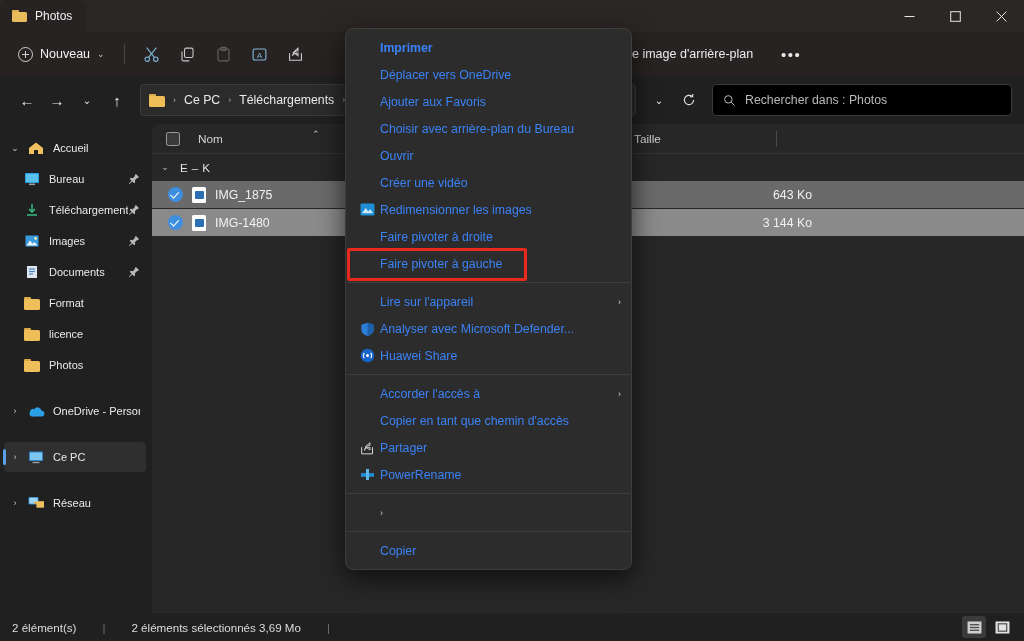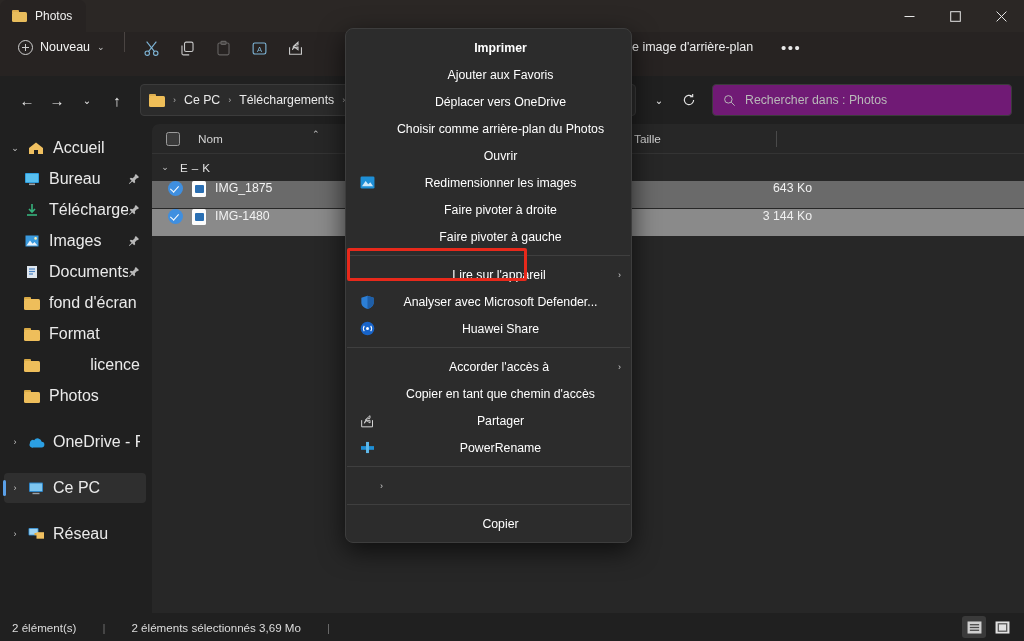--- a/index.html
+++ b/index.html
@@ -40,21 +40,21 @@
   .win-controls { position: absolute; right: 0; top: 0; display: flex; height: 32px; }
   .win-btn {
     width: 46px; height: 32px; display: flex; align-items: center; justify-content: center;
     color: #e6e6e6;
   }
 
   
   .cmdbar {
     position: absolute; top: 32px; left: 0; width: 1024px; height: 44px;
     background: #272322;
-    display: flex; align-items: flex-start; padding: 0 10px;
+    display: flex; align-items: center; padding: 0 10px;
   }
   .new-btn {
     display: flex; align-items: center; gap: 7px;
     height: 30px; padding: 0 10px 0 8px; border-radius: 4px;
     font-size: 12.5px; color: #f2f2f2;
   }
   .plus-circle {
     width: 15px; height: 15px; border: 1.3px solid #cfcfcf; border-radius: 50%;
     position: relative; flex: 0 0 auto;
   }
@@ -103,21 +103,21 @@
     background:#dcae50; border-radius:1px 1px 0 0;
   }
   .crumb-folder::after {
     content:""; position:absolute; left:0; top:2.5px; width:16px; height:10.5px;
     background:#efbe58; border-radius:1.5px;
   }
   .crumb { font-size: 12.3px; color: #eaeaea; padding: 2px 5px; border-radius:3px; white-space: nowrap;}
   .crumb-sep { color: #b0b0b0; font-size: 9px; padding: 0 1px; }
   .addr-right { display: flex; align-items: center; gap: 0px; }
   .searchbox {
-    width: 300px; height: 32px; background: #701a75; border: 1px solid #3b3b3b;
+    width: 300px; height: 32px; background: #000000; border: 1px solid #3b3b3b;
     border-radius: 4px; display: flex; align-items: center; padding: 0 10px; gap: 9px;
     margin-left: 8px;
   }
   .searchbox .ph { font-size: 12.3px; color: #b9b9b9; }
 
   
   .sidebar {
     position: absolute; top: 124px; left: 0; width: 152px; height: 489px;
     background: #202020; overflow: hidden; padding-top: 8px;
   }
@@ -127,21 +127,21 @@
   }
   .nav-row.selected { background: #2f2f2f; }
   .nav-row.selected::before {
     content:""; position:absolute; left:-1px; top:7px; width:3px; height:16px;
     background:#5aa0e8; border-radius:2px;
   }
   .nav-chev {
     width: 22px; text-align: center; font-size: 9px; color: #c6c6c6; flex: 0 0 auto;
   }
   .nav-ico { width: 20px; display:flex; align-items:center; justify-content:center; flex:0 0 auto; margin-right: 7px;}
-  .nav-label { font-size: 16px; color: #eaeaea; white-space: nowrap; overflow: hidden; flex: 1 1 auto; }
+  .nav-label { font-size: 11px; color: #eaeaea; white-space: nowrap; overflow: hidden; flex: 1 1 auto; }
   .pin { color: #b9b9b9; font-size: 11px; flex: 0 0 auto; transform: rotate(45deg); }
 
   .ico-folder { width:16px; height:13px; position:relative; }
   .ico-folder::before { content:""; position:absolute; left:0; top:0; width:7px; height:3px; background:#d8a945; border-radius:1px 1px 0 0; }
   .ico-folder::after  { content:""; position:absolute; left:0; top:2.5px; width:16px; height:10.5px; background:#eebe5b; border-radius:1.5px; }
 
   
   .filepane {
     position: absolute; top: 124px; left: 152px; width: 872px; height: 489px;
     background: #272727; border-radius: 7px 0 0 0;
@@ -163,21 +163,21 @@
   }
   .sort-caret { position: absolute; font-size: 9px; color: #c9c9c9; }
 
   .group-hdr {
     display: flex; align-items: center; height: 26px; padding-left: 4px; gap: 6px;
   }
   .group-hdr .gc { font-size: 9px; color: #c4c4c4; width: 18px; text-align:center; }
   .group-hdr .gl { font-size: 11.6px; color: #e2e2e2; letter-spacing: .4px; }
 
   .frow {
-    display: flex; align-items: flex-start; height: 27px; margin: 1px 0;
+    display: flex; align-items: center; height: 27px; margin: 1px 0;
     position: relative;
   }
   .frow.sel { background: #6a6a6a; }
   .frow.sel.alt { background: #8a8a8a; }
   .f-check {
     width: 15px; height: 15px; border-radius: 50%; background: #3f8fe0;
     margin: 0 9px 0 16px; flex: 0 0 auto; position: relative;
   }
   .f-check::after {
     content: ""; position: absolute; left: 4px; top: 3.2px;
@@ -215,21 +215,21 @@
     position: absolute; left: 345px; top: 28px; width: 287px;
     background: #2c2c2c; border: 1px solid #3d3d3d; border-radius: 8px;
     padding: 5px 0 5px 0; box-shadow: 0 8px 26px rgba(0,0,0,.65);
     z-index: 50;
   }
   .mi {
     display: flex; align-items: center; height: 27px; padding: 0 10px 0 8px;
     position: relative;
   }
   .mi-ico { width: 26px; flex: 0 0 auto; display:flex; align-items:center; justify-content:center; }
-  .mi-label { font-size: 12.3px; color: #ffffff; flex: 1 1 auto; white-space: nowrap; text-align: center; }
+  .mi-label { font-size: 12.3px; color: #3b82f6; flex: 1 1 auto; white-space: nowrap; }
   .mi-label.bold { font-weight: bold; }
   .mi-arrow { font-size: 9px; color: #cfcfcf; flex: 0 0 auto; }
   .mi-divider { height: 1px; background: #3f3f3f; margin: 5px 1px; }
   .highlight-box {
     position: absolute; left: 2px; top: 168px; width: 179px; height: 32px;
     border: 3px solid #e8291b; border-radius: 2px; pointer-events: none; z-index: 60;
   }
 
   
   svg { display: block; }
@@ -429,30 +429,23 @@
           <svg width="12" height="12" viewBox="0 0 14 14" style="transform:rotate(0deg)">
             <path d="M9.2 1.2 12.8 4.8l-1.4 1.4-.8-.3-2.6 2.6.4 2.3L7.2 12 5 9.8 1.6 12.9 1 12.3l3.2-3.3L2 6.8l1.2-1.2 2.3.4L8.1 3.4l-.3-.8z" fill="#b9b9b9"></path>
           </svg>
         </span>
       </div>
       <div class="nav-row" style="margin-left: 22px;">
         <span class="nav-chev" style="width: 0px;"></span>
         <span class="nav-ico">
           <span class="ico-folder"></span>
         </span>
-        <span class="nav-label">fond d'écran</span>
+        <span class="nav-label">Format</span>
       </div>
       <div class="nav-row" style="margin-left: 22px;">
-        <span class="nav-chev" style="width: 0px;"></span>
-        <span class="nav-ico">
-          <span class="ico-folder"></span>
-        </span>
-        <span class="nav-label">Format</span>
-      </div>
-      <div class="nav-row" style="margin-left: 22px; text-align: right;">
         <span class="nav-chev" style="width: 0px;"></span>
         <span class="nav-ico">
           <span class="ico-folder"></span>
         </span>
         <span class="nav-label">licence</span>
       </div>
       <div class="nav-row" style="margin-left: 22px;">
         <span class="nav-chev" style="width: 0px;"></span>
         <span class="nav-ico">
           <span class="ico-folder"></span>
@@ -534,33 +527,37 @@
   </div>
 
   <div class="ctxmenu" id="ctxmenu">
     <div class="highlight-box" id="hlbox" style="top: 219px; left: 1px; width: 180px; height: 33px; border-color: rgb(232, 41, 27);"></div>
   <div class="mi">
         <span class="mi-ico"></span>
         <span class="mi-label bold">Imprimer</span>
       </div>
       <div class="mi">
         <span class="mi-ico"></span>
+        <span class="mi-label">Déplacer vers OneDrive</span>
+      </div>
+      <div class="mi">
+        <span class="mi-ico"></span>
         <span class="mi-label">Ajouter aux Favoris</span>
       </div>
       <div class="mi">
         <span class="mi-ico"></span>
-        <span class="mi-label">Déplacer vers OneDrive</span>
-      </div>
-      <div class="mi">
-        <span class="mi-ico"></span>
-        <span class="mi-label">Choisir comme arrière-plan du Photos</span>
+        <span class="mi-label">Choisir avec arrière-plan du Bureau</span>
       </div>
       <div class="mi">
         <span class="mi-ico"></span>
         <span class="mi-label">Ouvrir</span>
+      </div>
+      <div class="mi">
+        <span class="mi-ico"></span>
+        <span class="mi-label">Créer une vidéo</span>
       </div>
       <div class="mi" id="hl-target">
         <span class="mi-ico">
           <svg width="15" height="13" viewBox="0 0 16 14">
             <rect x="0.5" y="0.5" width="15" height="13" rx="1.5" fill="#1e8fd6"></rect>
             <path d="M2 11 6 5.5l2.8 3.4L11 6.8l3 4.2z" fill="#cfe9fa"></path>
           </svg>
         </span>
         <span class="mi-label">Redimensionner les images</span>
       </div>

